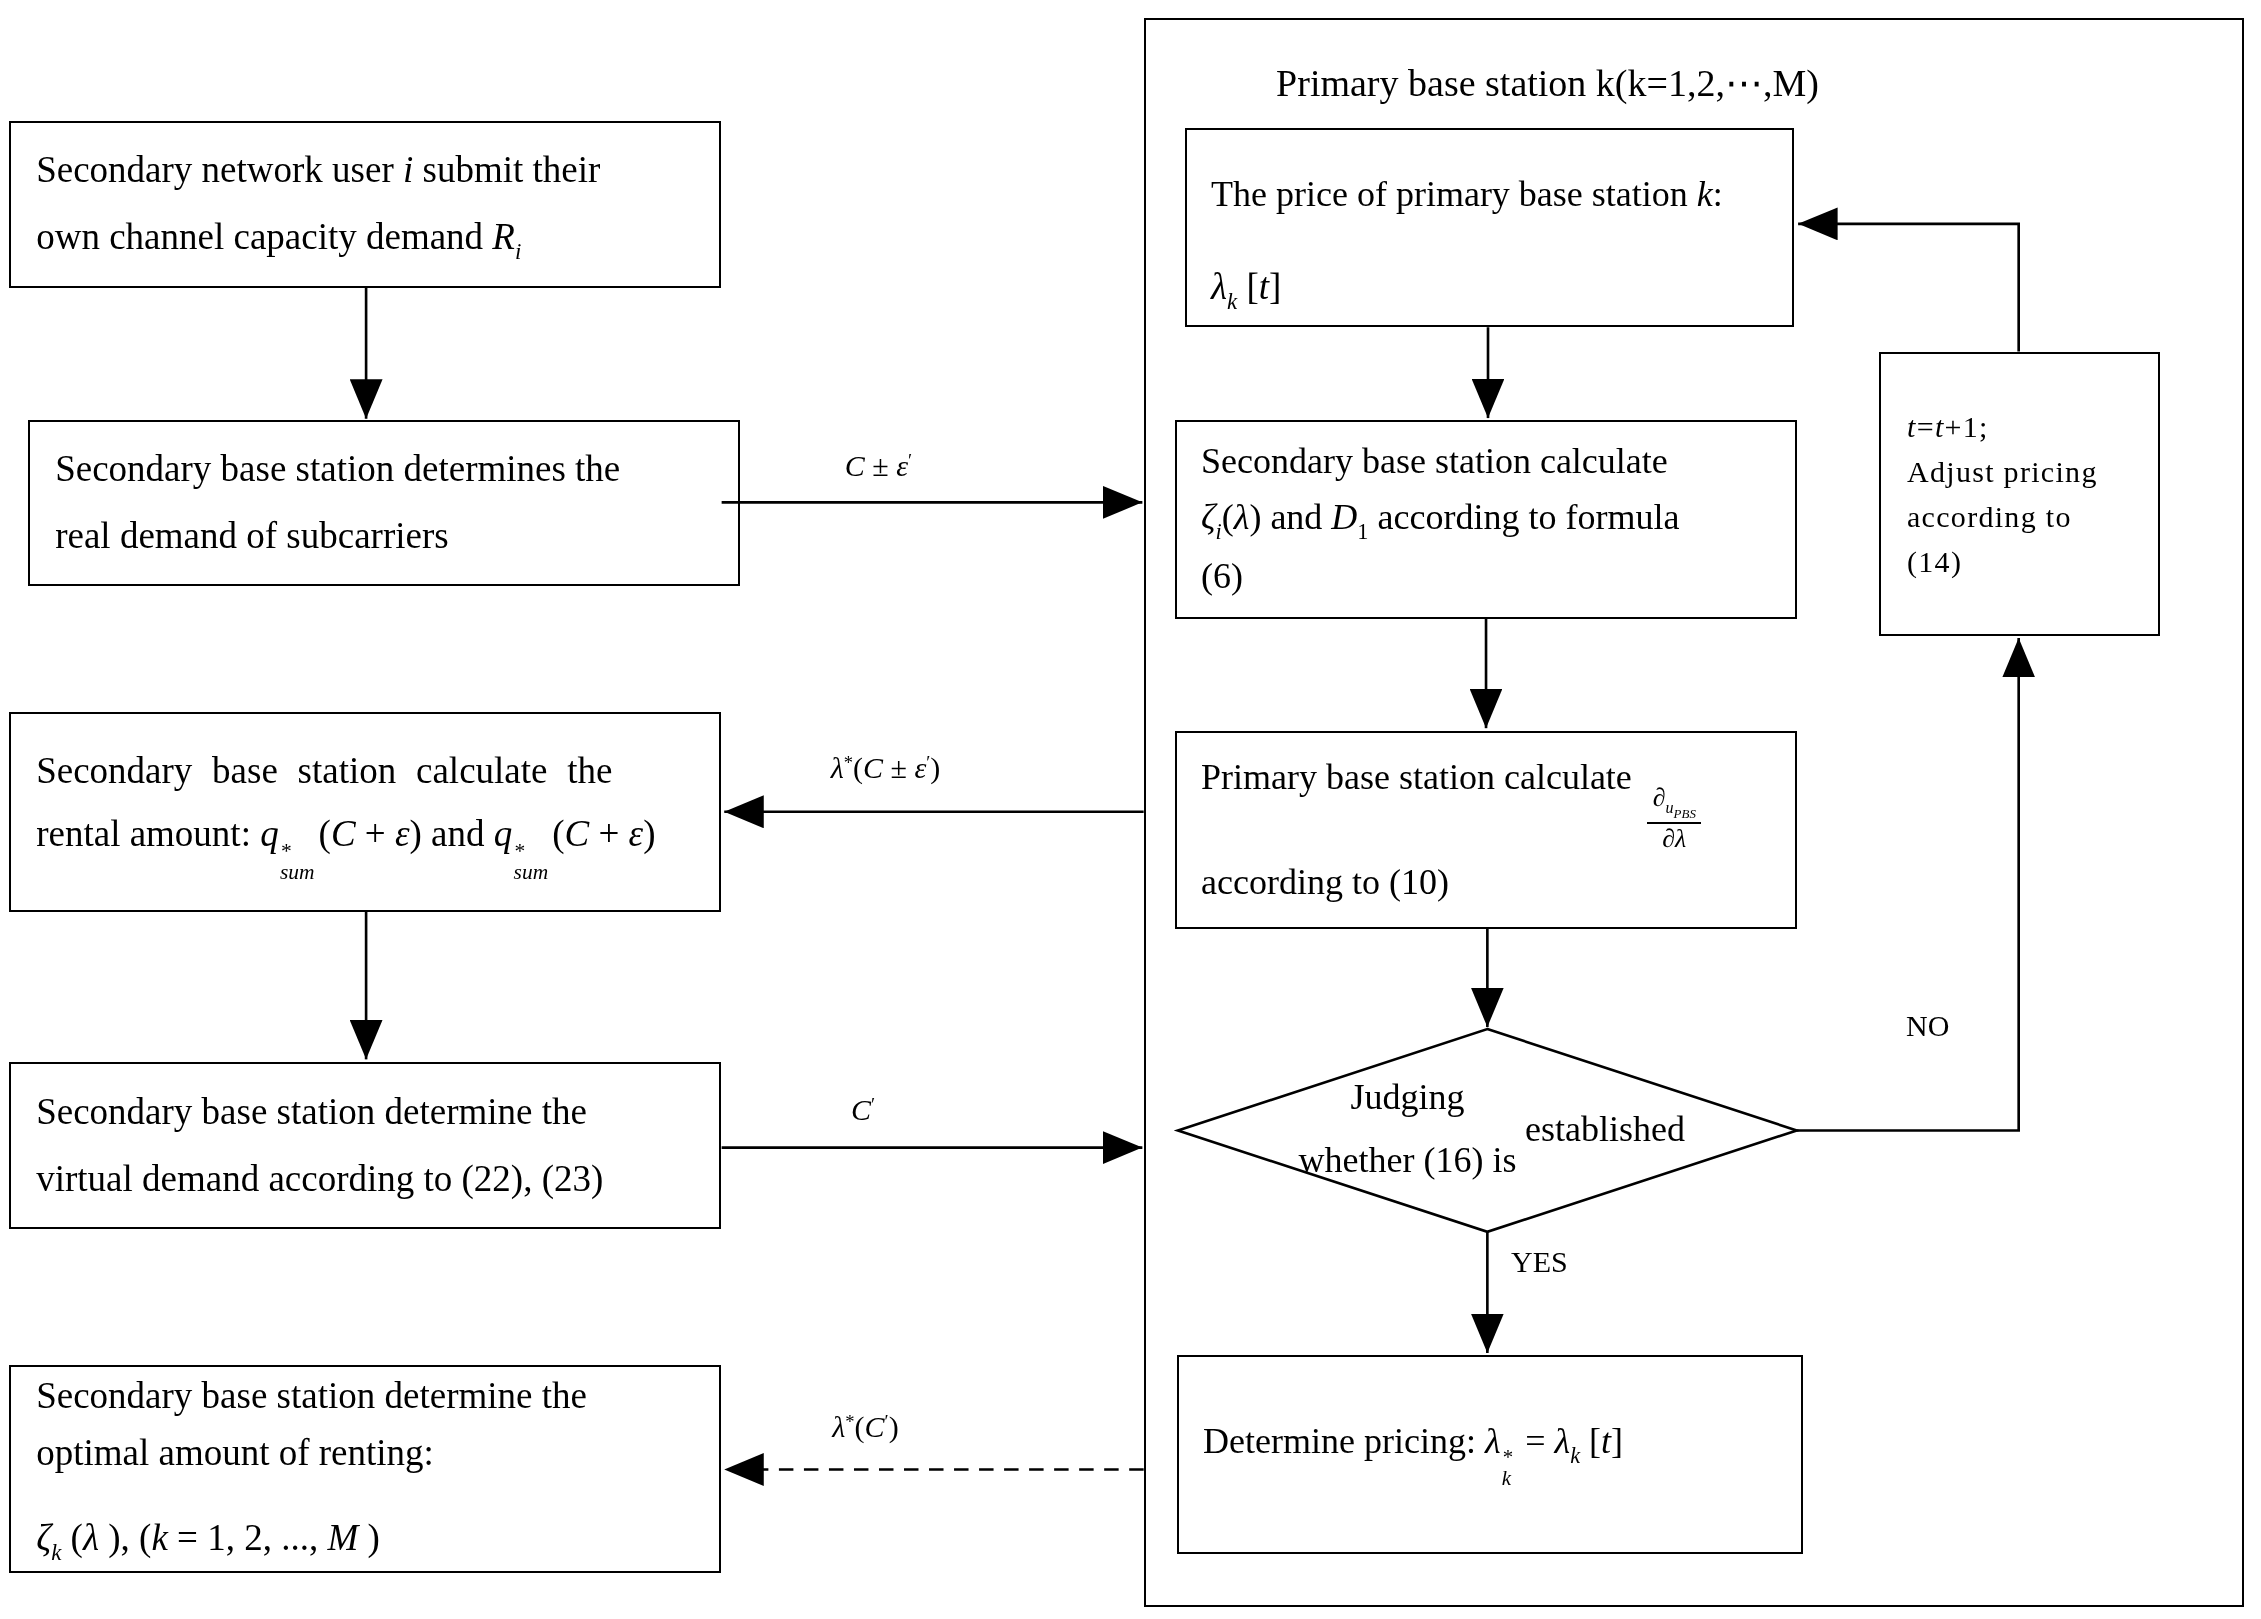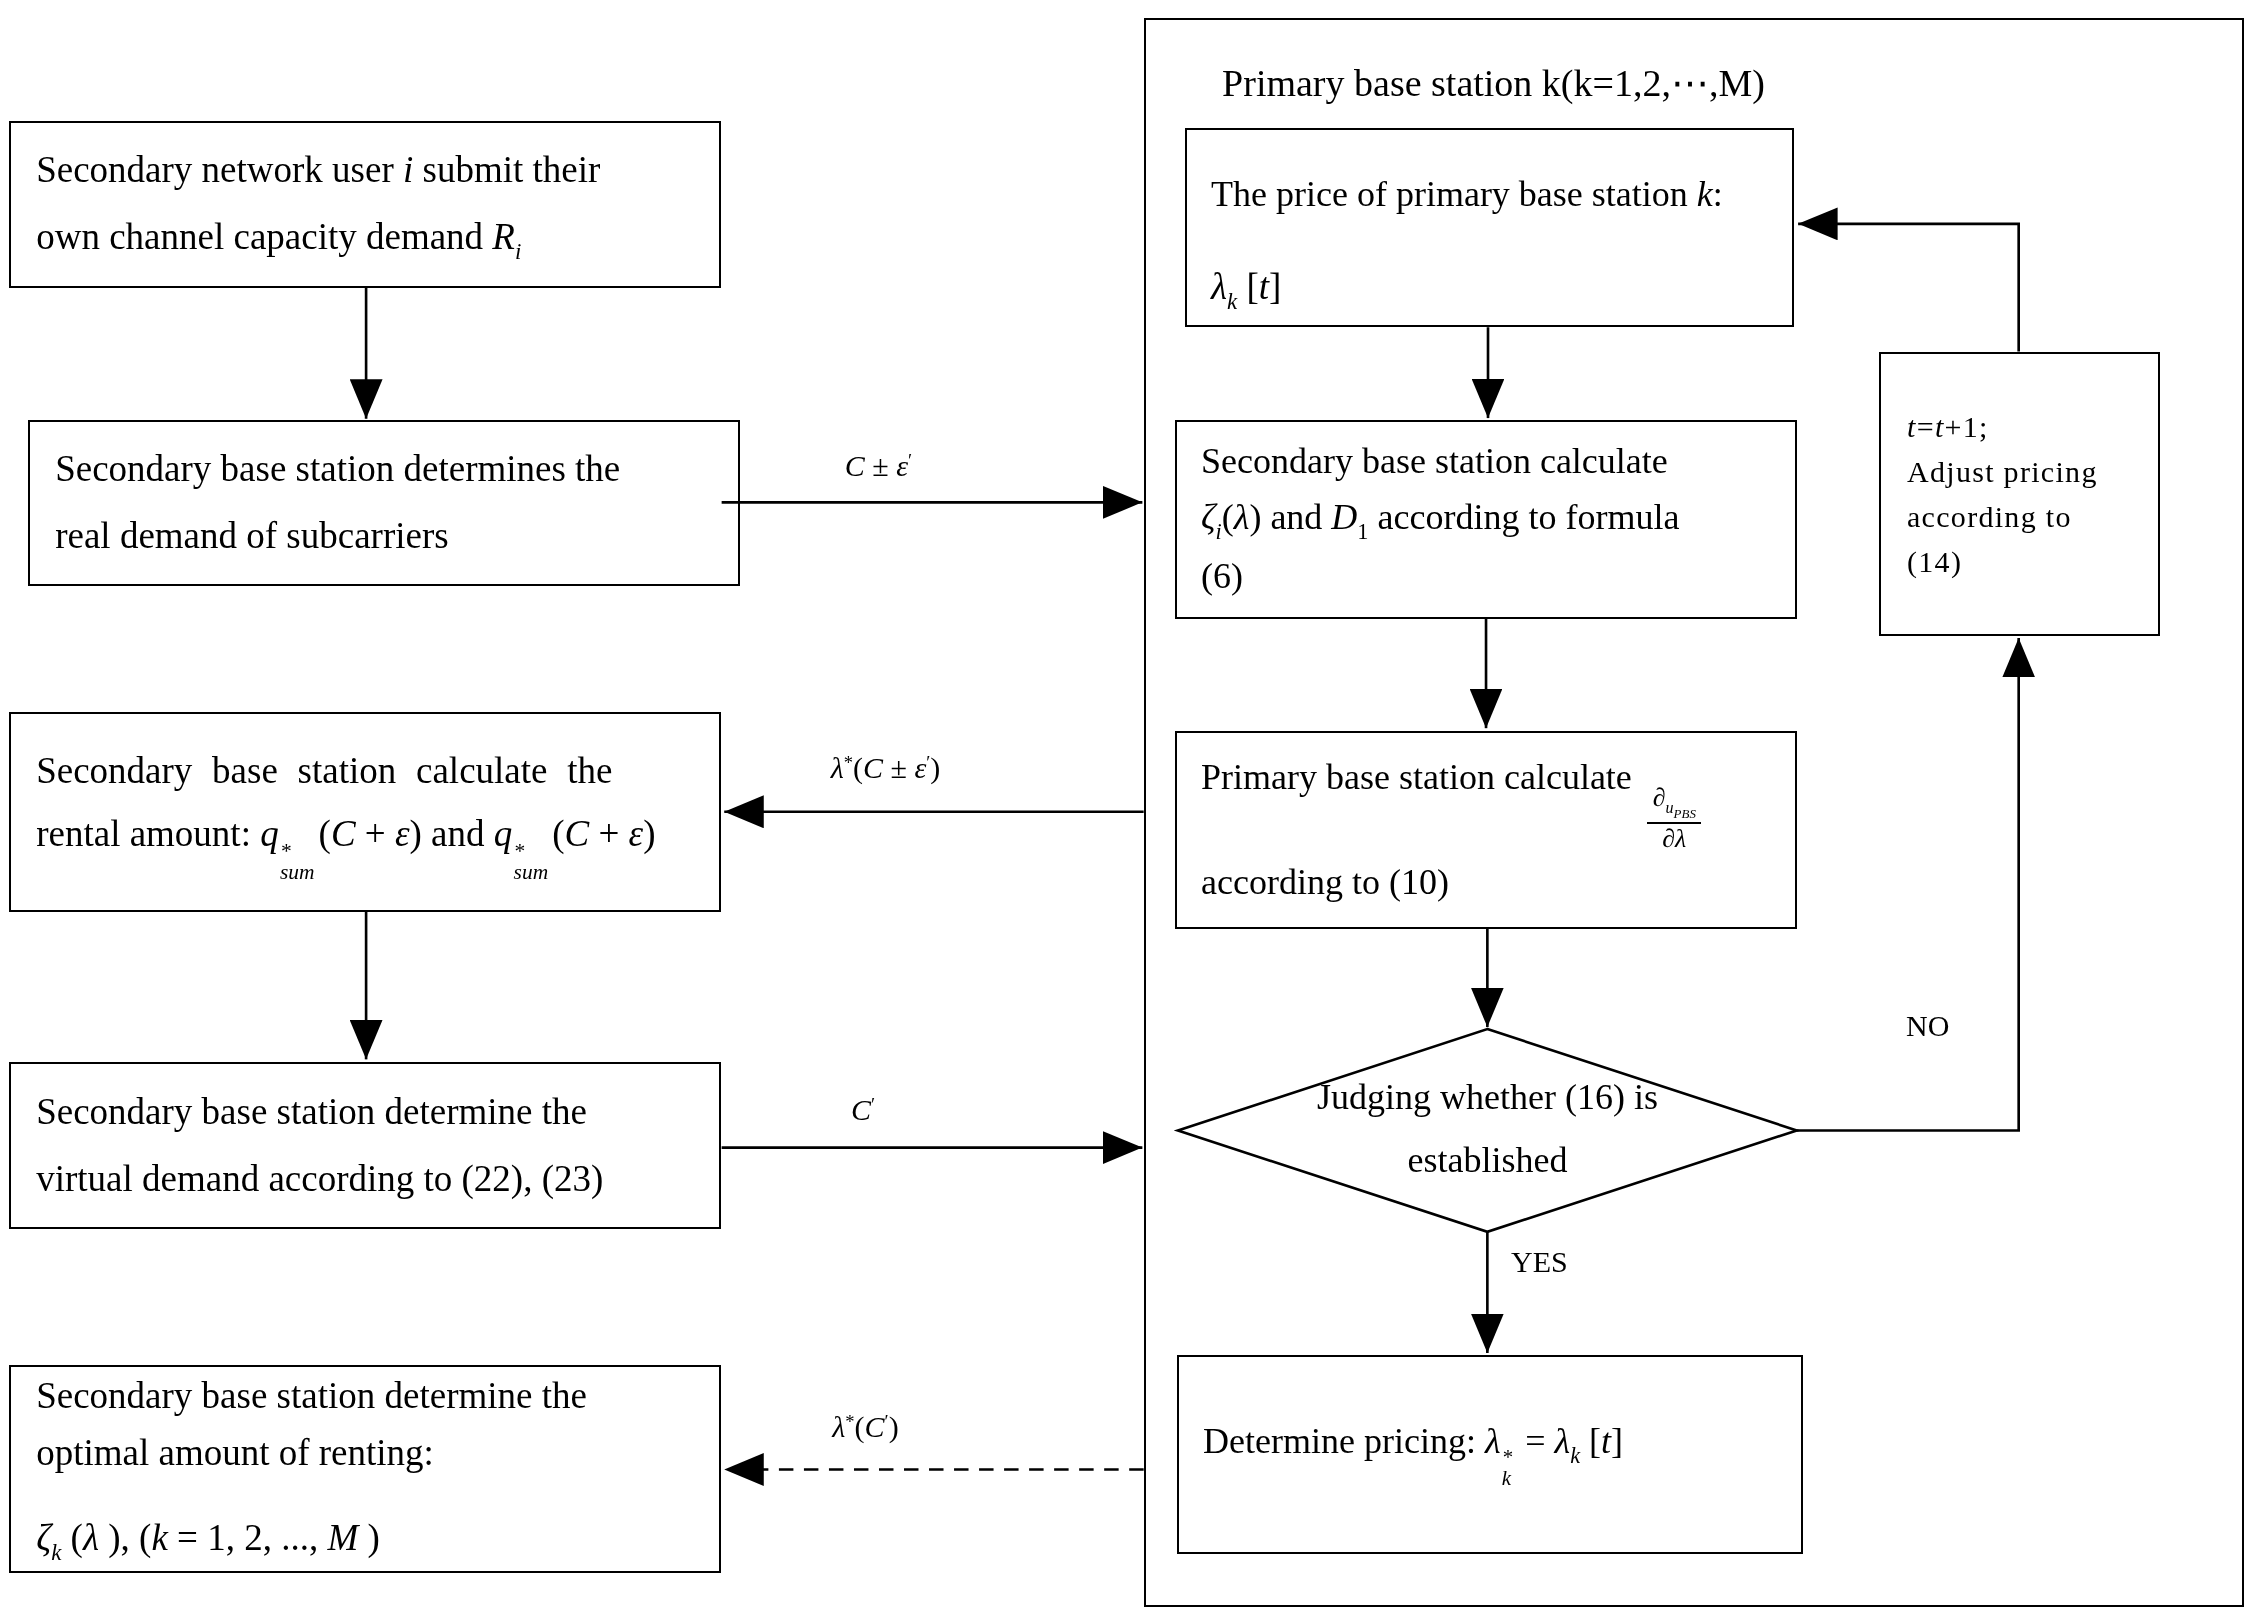--- a/index.html
+++ b/index.html
@@ -7,21 +7,21 @@
           font-family:"Liberation Serif","DejaVu Serif",serif;color:#000;overflow:hidden;}
   svg{position:absolute;left:0;top:0;}
   .box{position:absolute;border:2.6px solid #000;box-sizing:border-box;background:transparent;
        display:flex;flex-direction:column;justify-content:center;}
   .lbox{font-size:37px;line-height:1.8;padding:13px 25px;}
   .rbox{font-size:36px;line-height:1.6;padding:13px 24px;}
   .justify .tx{text-align:justify;}
   .container-frame{position:absolute;border:2.6px solid #000;box-sizing:border-box;background:transparent;}
   .title{position:absolute;font-size:38px;text-align:center;}
   .loopbox{font-size:30px;line-height:1.5;letter-spacing:1.3px;padding:13px 26px;}
-  .decision-text{position:absolute;display:flex;flex-direction:column;justify-content:center;align-items:center;
+  .decision-text{position:absolute;display:flex;flex-direction:row;justify-content:center;align-items:center;
        font-size:36px;line-height:1.75;text-align:center;}
   .alabel{position:absolute;font-size:30px;text-align:center;}
   .pathlabel{position:absolute;font-size:30px;font-family:Liberation Serif, serif;}
   .it{font-style:italic;}
   .sb{font-size:0.62em;vertical-align:-0.45em;}
   .sb2{font-size:0.5em;vertical-align:-0.95em;}
   .sp{font-size:0.62em;vertical-align:0.5em;}
   .stack{display:inline-flex;flex-direction:column;align-items:flex-start;vertical-align:-0.55em;
          font-size:0.58em;line-height:1;font-style:italic;margin:0 4px 0 1.3px;}
   .frac{display:inline-flex;flex-direction:column;align-items:center;vertical-align:-0.65em;
@@ -54,21 +54,21 @@
       <path d="M2260,497 L2260,635" marker-end="url(#arr)"></path>
       <path d="M2257,940 L2257,1106" marker-end="url(#arr)"></path>
       <path d="M2259,1410 L2259,1560" marker-end="url(#arr)"></path>
       <path d="M2259,1871 L2259,2055" marker-end="url(#arr)"></path>
       <path d="M2729,1717 L3066,1717 L3066,969" marker-end="url(#arr)"></path>
       <path d="M3066,534 L3066,340 L2731,340" marker-end="url(#arr)"></path>
       <polygon points="2259,1563 2729,1717 2259,1871 1789,1717" fill="#ffffff" stroke="#000000" stroke-width="4"></polygon>
     </g>
   </svg>
 
-  <div class="title" style="left:1171px;top:61px;width:645px;">Primary base station k(k=1,2,⋯,M)</div>
+  <div class="title" style="left:1225px;top:61px;width:645px;">Primary base station k(k=1,2,⋯,M)</div>
 
   <div class="box lbox" style="left:9.2px;top:121px;width:712px;height:167px;">
     <div class="tx"><span>Secondary network user </span><span class="it">i</span><span> submit their</span><br><span>own channel capacity demand </span><span class="it">R</span><span class="it sb">i</span></div>
   </div>
 
   <div class="box lbox" style="left:9.2px;top:420px;width:712px;height:166px;margin-left:19px;">
     <div class="tx"><span>Secondary base station determines the</span><br><span>real demand of subcarriers</span></div>
   </div>
 
   <div class="box lbox justify" style="left:9.2px;top:712px;width:712px;height:200px;line-height:1.7;">

